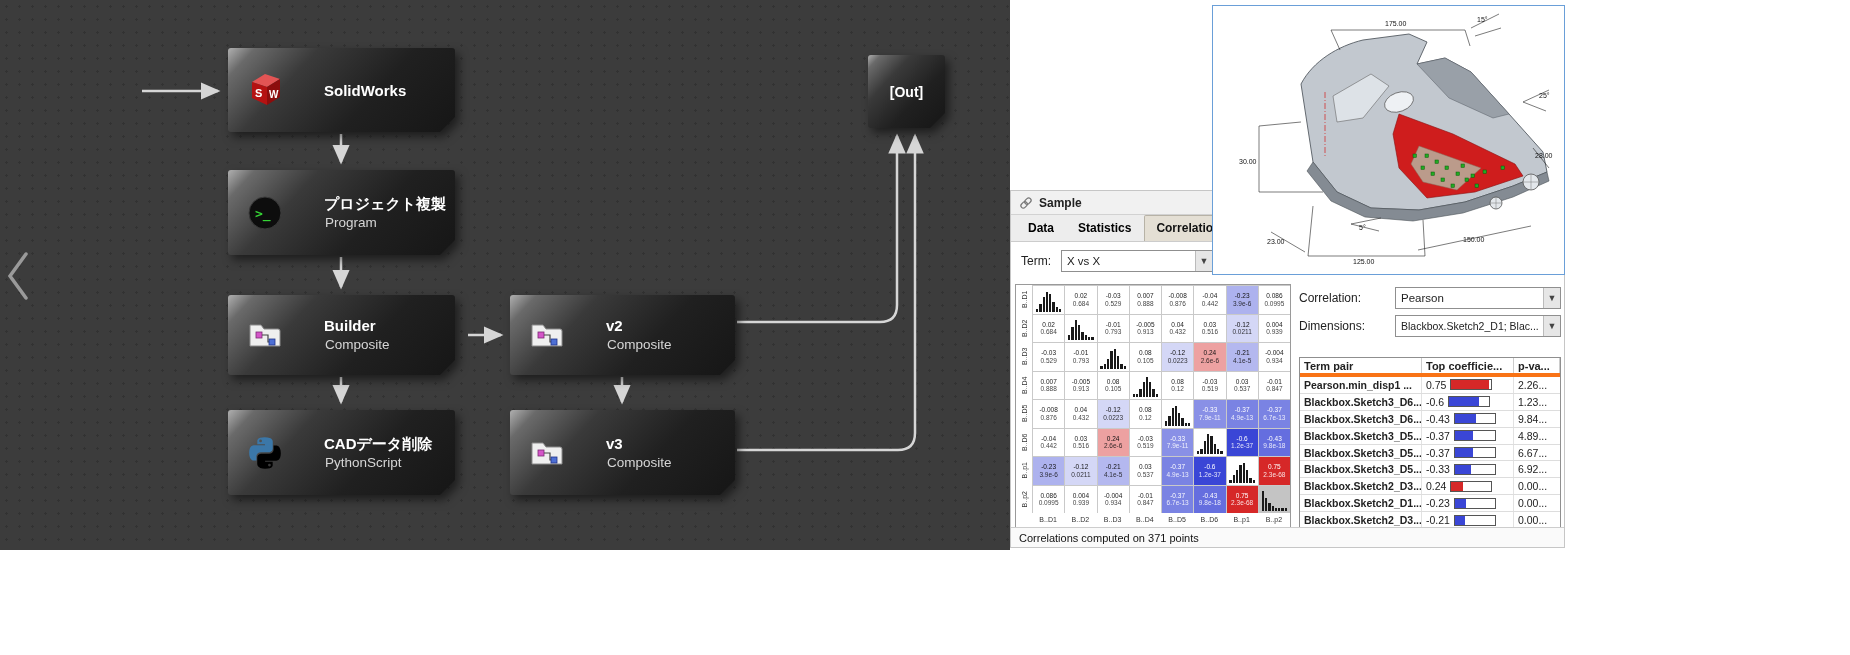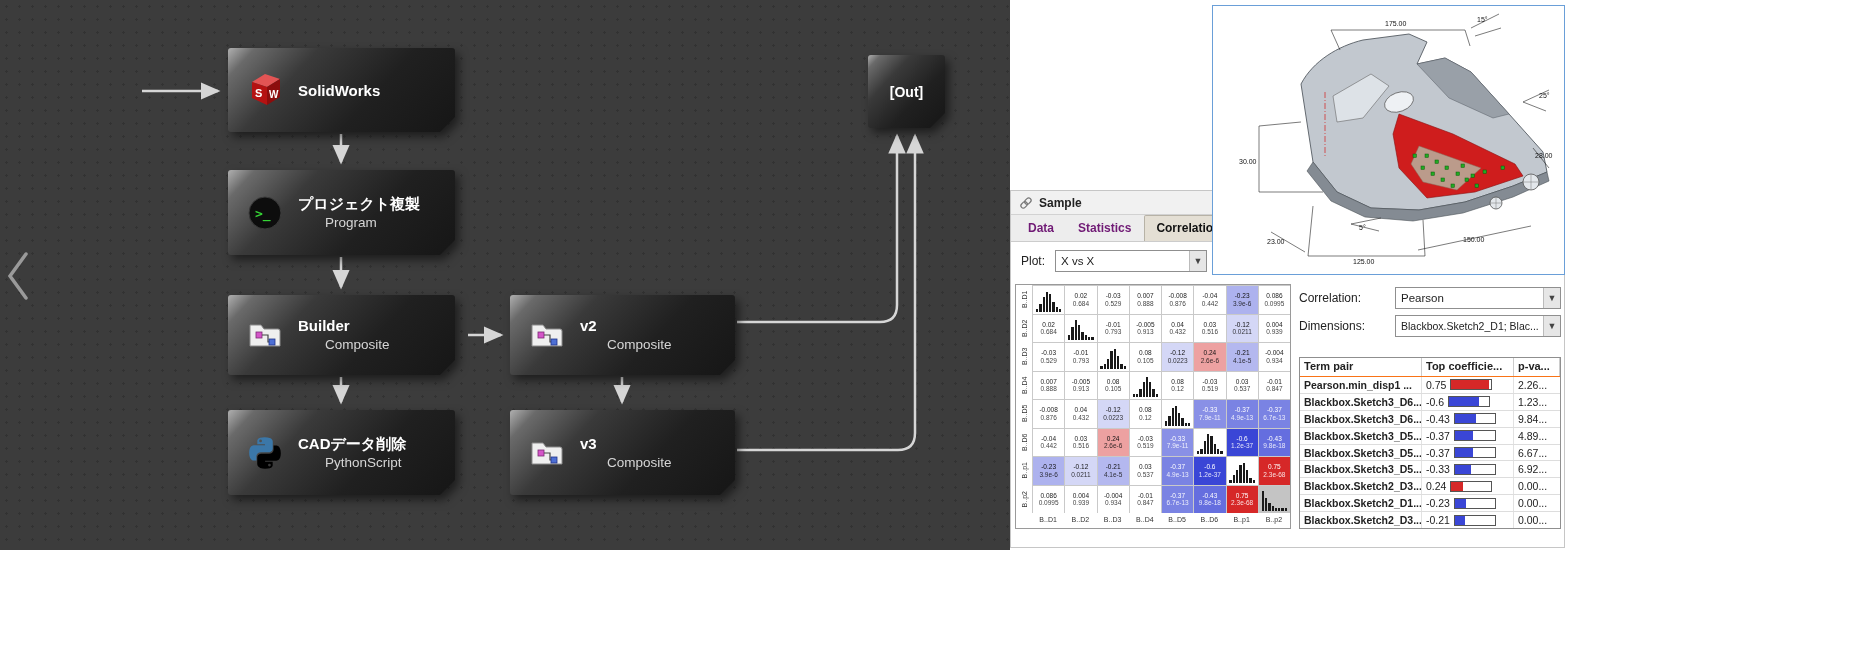--- a/index.html
+++ b/index.html
@@ -20,37 +20,37 @@
   .node { position:absolute; filter:drop-shadow(4px 5px 5px rgba(0,0,0,.5)); }
   .node-body {
     width:100%; height:100%;
     background:linear-gradient(133deg,#b0b0b0 0%,#6a6a6a 9%,#3a3a3a 30%,#202020 62%,#161616 100%);
     clip-path:polygon(0 0,100% 0,100% calc(100% - 15px),calc(100% - 15px) 100%,0 100%);
     border-radius:3px; display:flex; align-items:center; color:#fff;
   }
   .node-port { justify-content:center; font-weight:bold; font-size:14px; }
   .node-icon { width:42px; margin-left:16px; flex:none; display:flex; align-items:center; justify-content:center; }
   .node-text { margin-left:12px; line-height:19px; }
-  .node-title { font-weight:bold; font-size:15px; }
+  .node-title { font-weight:bold; font-size:15px;margin-left:26px; }
   .node-sub { font-size:13.5px; color:#d6d6d6;margin-left:27px; }
 
   
   .panel {
     position:absolute; left:1010px; top:190px; width:555px; height:358px;
     background:#fff; border:1px solid #c6c6c6; font-size:12px; color:#222; z-index:2;
   }
   .panel-header {
     height:24px; background:#f1f1f1; border-bottom:1px solid #d2d2d2;
     display:flex; align-items:center; gap:6px; padding:0 8px; font-weight:bold;
   }
   .tabs {
     height:27px; background:#ededed; border-bottom:1px solid #cccccc;
     display:flex; align-items:flex-end; padding-left:6px; gap:2px;
   }
-  .tab { padding:5px 11px 6px 11px; font-size:12px; font-weight:bold; color:#701a75; }
+  .tab { padding:5px 11px 6px 11px; font-size:12px; font-weight:bold; color:#000000; }
   .tab.active {
     color:#111; background:#e4dfd4; border:1px solid #b7b2a6; border-bottom:none;
     border-radius:2px 2px 0 0;
   }
   .plot-row { display:flex; align-items:center; gap:10px; padding:8px 10px; }
   .dropdown {
     height:22px; border:1px solid #8f8f8f; background:#fff;
     display:flex; align-items:center; justify-content:space-between;
     padding-left:5px; font-size:11.5px; overflow:hidden; white-space:nowrap;
   }
@@ -83,21 +83,21 @@
   .cell.hist-gray { background:#c4c4c4; }
   .bar { width:2.3px; background:#1a1a1a; }
 
   
   .ctl-row { position:absolute; left:288px; width:262px; display:flex; align-items:center; justify-content:space-between; }
   .ctl-dd { width:166px; }
   .terms-table {
     position:absolute; left:288px; top:166px; width:262px; height:172px;
     border:1px solid #8f8f8f; display:flex; flex-direction:column; background:#fff;
   }
-  .t-head { display:flex; height:19px; border-bottom:1px solid #f97316; font-weight:bold; flex:none; }
+  .t-head { display:flex; height:19px; border-bottom:4px solid #f97316; font-weight:bold; flex:none; }
   .t-head .th { padding:2px 4px; font-size:11px; border-right:1px solid #ccc; overflow:hidden; white-space:nowrap; }
   .t-body { flex:1; display:flex; flex-direction:column; }
   .t-row { flex:1; display:flex; border-bottom:1px solid #ddd; align-items:center; }
   .t-row:last-child { border-bottom:none; }
   .td { padding:0 4px; font-size:10.5px; border-right:1px solid #e2e2e2; overflow:hidden; white-space:nowrap; height:100%; display:flex; align-items:center; }
   .col-pair { width:122px; font-weight:bold; }
   .col-coef { width:92px; gap:4px; }
   .col-p { flex:1; border-right:none; }
   .bar-box { width:42px; height:11px; border:1px solid #555; background:#fff; flex:none; }
   .bar-fill { height:100%; }
@@ -259,21 +259,21 @@
   </div>
 
   <div class="tabs">
       <div class="tab">Data</div>
       <div class="tab">Statistics</div>
       <div class="tab active">Correlations</div>
       <div class="tab">D</div>
     </div>
 
   <div class="plot-row">
-    <span>Plot:</span>
+    <span>Term:</span>
     <div class="dropdown plot-dd">
       <span>X vs X</span>
       <span class="dd-arrow">▼</span>
     </div>
   </div>
 
   <div class="matrix-wrap">
     <div class="y-labels">
         <div class="ylab">B..D1</div>
         <div class="ylab">B..D2</div>
@@ -711,20 +711,23 @@
             <span>-0.21</span>
             <span class="bar-box">
               <span class="bar-fill" style="display: block; width: 26.25%; background: rgb(58, 70, 214);"></span>
             </span>
           </div>
           <div class="td col-p">0.00...</div>
         </div>
       </div>
   </div>
 
+  <div class="status">
+    <span>Correlations computed on 371 points</span>
+  </div>
 </div>
 
 <div class="cad">
   <svg width="351" height="268" viewBox="0 0 351 268">
 
     <path d="M88,78 C100,55 125,40 150,34 L196,28 L214,36 L204,58 L232,52 L258,66 L296,108 L330,146 L334,166 L300,180 L252,196 L206,204 L158,202 L124,186 L100,156 Z" fill="#c2c8cf" stroke="#555b62" stroke-width="0.9"></path>
     <path d="M204,58 L232,52 L258,66 L296,108 L280,112 L236,92 Z" fill="#99a0a8" stroke="#555b62" stroke-width="0.5"></path>
     <path d="M100,156 L124,186 L158,202 L206,204 L252,196 L300,180 L334,166 L336,175 L300,191 L250,207 L200,215 L152,211 L118,195 L94,165 Z" fill="#848b93" stroke="#4c5258" stroke-width="0.6"></path>
     <path d="M120,90 L158,68 L176,80 L150,112 L124,116 Z" fill="#dde2e7" stroke="#666" stroke-width="0.6"></path>
     <ellipse cx="186" cy="96" rx="15" ry="9.5" transform="rotate(-20 186 96)" fill="#eef1f4" stroke="#555" stroke-width="0.7"></ellipse>

